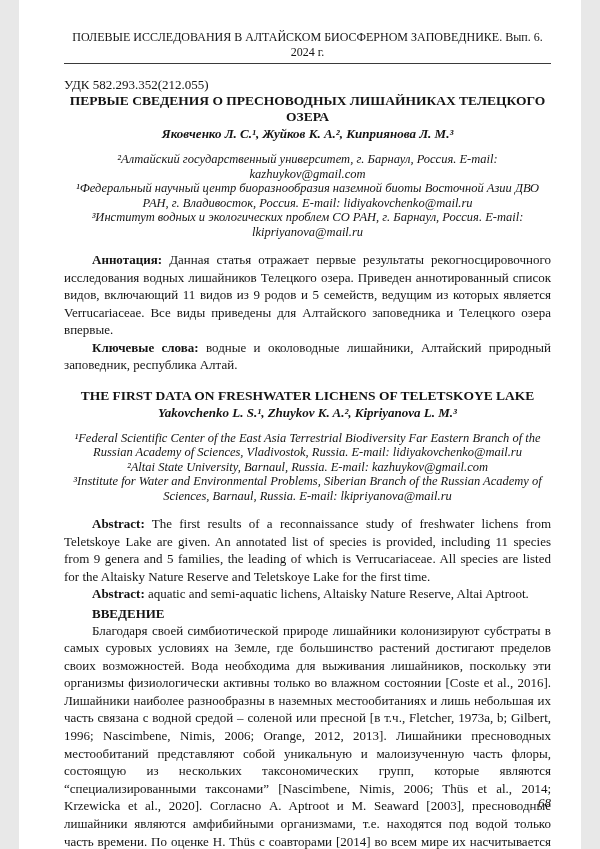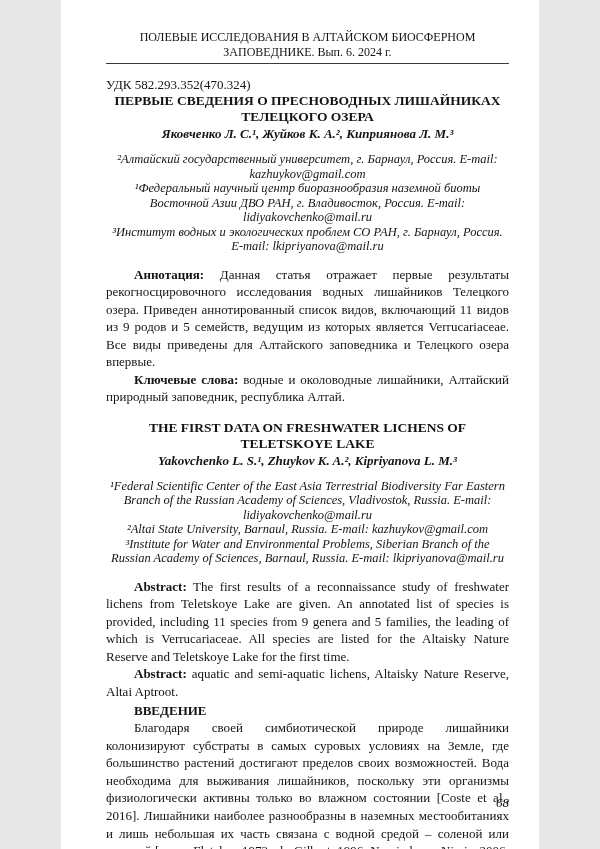--- a/index.html
+++ b/index.html
@@ -2,21 +2,21 @@
 <html><head>
 <meta charset="utf-8">
 <style>
   html, body {
     margin: 0;
     padding: 0;
     background: #e8e8e8;
   }
   .page {
     position: relative;
-    width: 478px;
+    width: 562px;
     height: 849px;
     margin: 0 auto;
     background: #ffffff;
     font-family: "Liberation Serif", serif;
     color: #141414;
     box-sizing: border-box;
     padding: 30px 30px 0 45px;
     overflow: hidden;
   }
   .journal-header {
@@ -88,21 +88,21 @@
     font-style: italic;
   }
 </style>
 </head>
 <body>
 
 <div class="page">
 
   <div class="journal-header">ПОЛЕВЫЕ ИССЛЕДОВАНИЯ В АЛТАЙСКОМ БИОСФЕРНОМ ЗАПОВЕДНИКЕ. Вып. 6. 2024 г.</div>
 
-  <div class="udc">УДК 582.293.352(470.324)</div>
+  <div class="udc">УДК 582.293.352(212.055)</div>
 
   <div class="title">ПЕРВЫЕ СВЕДЕНИЯ О ПРЕСНОВОДНЫХ ЛИШАЙНИКАХ ТЕЛЕЦКОГО ОЗЕРА</div>
   <div class="authors">Яковченко Л. С.¹, Жуйков К. А.², Киприянова Л. М.³</div>
 
   <div class="affiliations">
     <div>²Алтайский государственный университет, г. Барнаул, Россия. E-mail: kazhuykov@gmail.com</div>
     <div>¹Федеральный научный центр биоразнообразия наземной биоты Восточной Азии ДВО РАН, г. Владивосток, Россия. E-mail: lidiyakovchenko@mail.ru</div>
     <div>³Институт водных и экологических проблем СО РАН, г. Барнаул, Россия. E-mail: lkipriyanova@mail.ru</div>
   </div>
 

